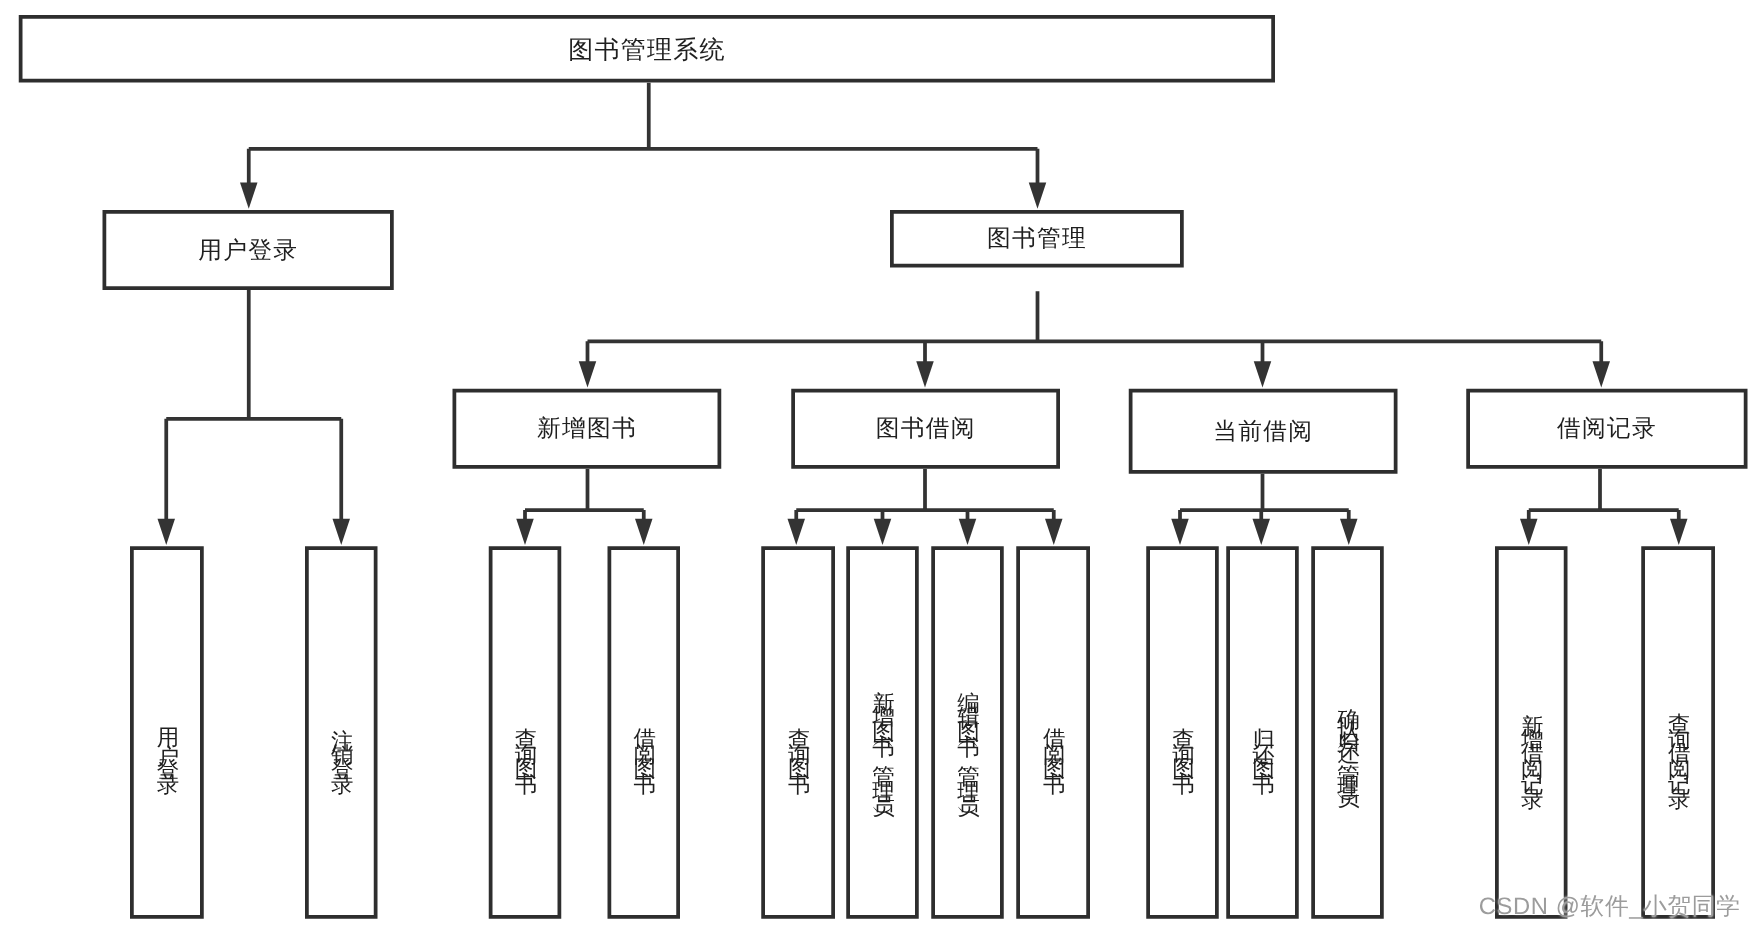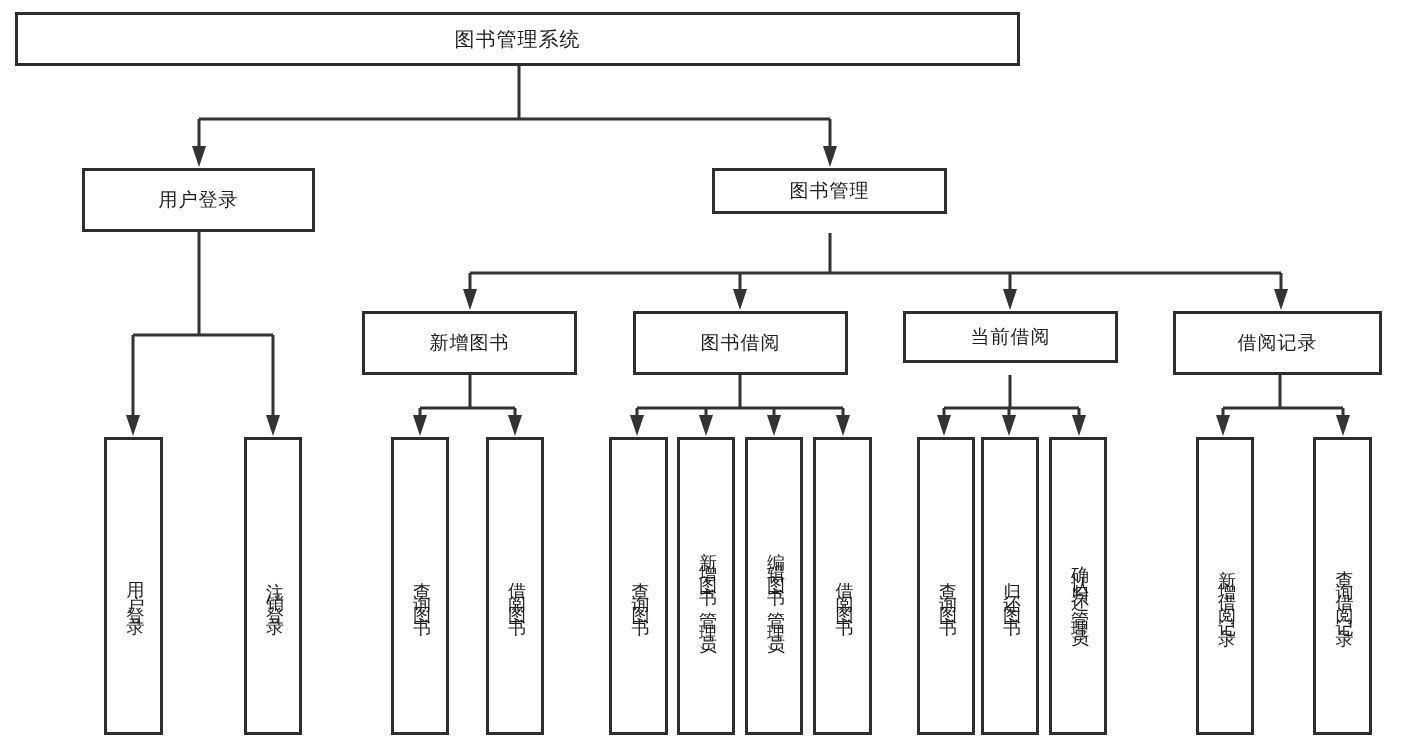--- a/index.html
+++ b/index.html
@@ -4,21 +4,21 @@
 <style>
   html,body { margin:0; padding:0; background:#ffffff; }
   .stage {
     position:relative; width:1405px; height:747px; background:#ffffff;
     font-family:"Liberation Sans","DejaVu Sans",sans-serif; overflow:hidden;
   }
   .connectors { position:absolute; left:0; top:0; z-index:1; }
   .box {
     position:absolute; box-sizing:border-box; background:#ffffff;
     border:3px solid #2e2e2e; display:flex; align-items:center; justify-content:center;
-    color:#1f1f1f; z-index:2;font-family:Liberation Mono, monospace;
+    color:#1f1f1f; z-index:2;
   }
   .hlabel { font-size:20px; letter-spacing:1px; white-space:nowrap; }
   .lvl .hlabel { font-size:19px; }
   .leaf { z-index:2; }
   .vtext {
     writing-mode:vertical-rl; text-orientation:mixed;
     font-size:18px; letter-spacing:12px; line-height:1.1; padding-top:12px;
     color:#1f1f1f;
   }
   .watermark {
@@ -81,24 +81,24 @@
   <div class="box lvl" style="left:712px;top:168px;width:235px;height:46px">
     <span class="hlabel">图书管理</span>
   </div>
 
   <div class="box lvl" style="left:362px;top:311px;width:215px;height:64px">
     <span class="hlabel">新增图书</span>
   </div>
   <div class="box lvl" style="left:633px;top:311px;width:215px;height:64px">
     <span class="hlabel">图书借阅</span>
   </div>
-  <div class="box lvl" style="left:903px;top:311px;width:215px;height:52px">
+  <div class="box lvl" style="left:903px;top:311px;width:215px;height:68px">
     <span class="hlabel">当前借阅</span>
   </div>
-  <div class="box lvl" style="left:1173px;top:311px;width:209px;height:64px">
+  <div class="box lvl" style="left:1173px;top:311px;width:225px;height:64px">
     <span class="hlabel">借阅记录</span>
   </div>
 
   <div class="box leaf" style="left:104px;top:437px;width:59px;height:298px">
     <span class="vtext">用户登录</span>
   </div>
   <div class="box leaf" style="left:244px;top:437px;width:58px;height:298px">
     <span class="vtext">注销登录</span>
   </div>
 
@@ -132,14 +132,15 @@
     <span class="vtext" style="letter-spacing:9px">确认归还（管理员）</span>
   </div>
 
   <div class="box leaf" style="left:1196px;top:437px;width:58px;height:298px">
     <span class="vtext">新增借阅记录</span>
   </div>
   <div class="box leaf" style="left:1313px;top:437px;width:59px;height:298px">
     <span class="vtext">查询借阅记录</span>
   </div>
 
+  <div class="watermark">CSDN @软件_小贺同学</div>
 
 </div>
 
 </body></html>

